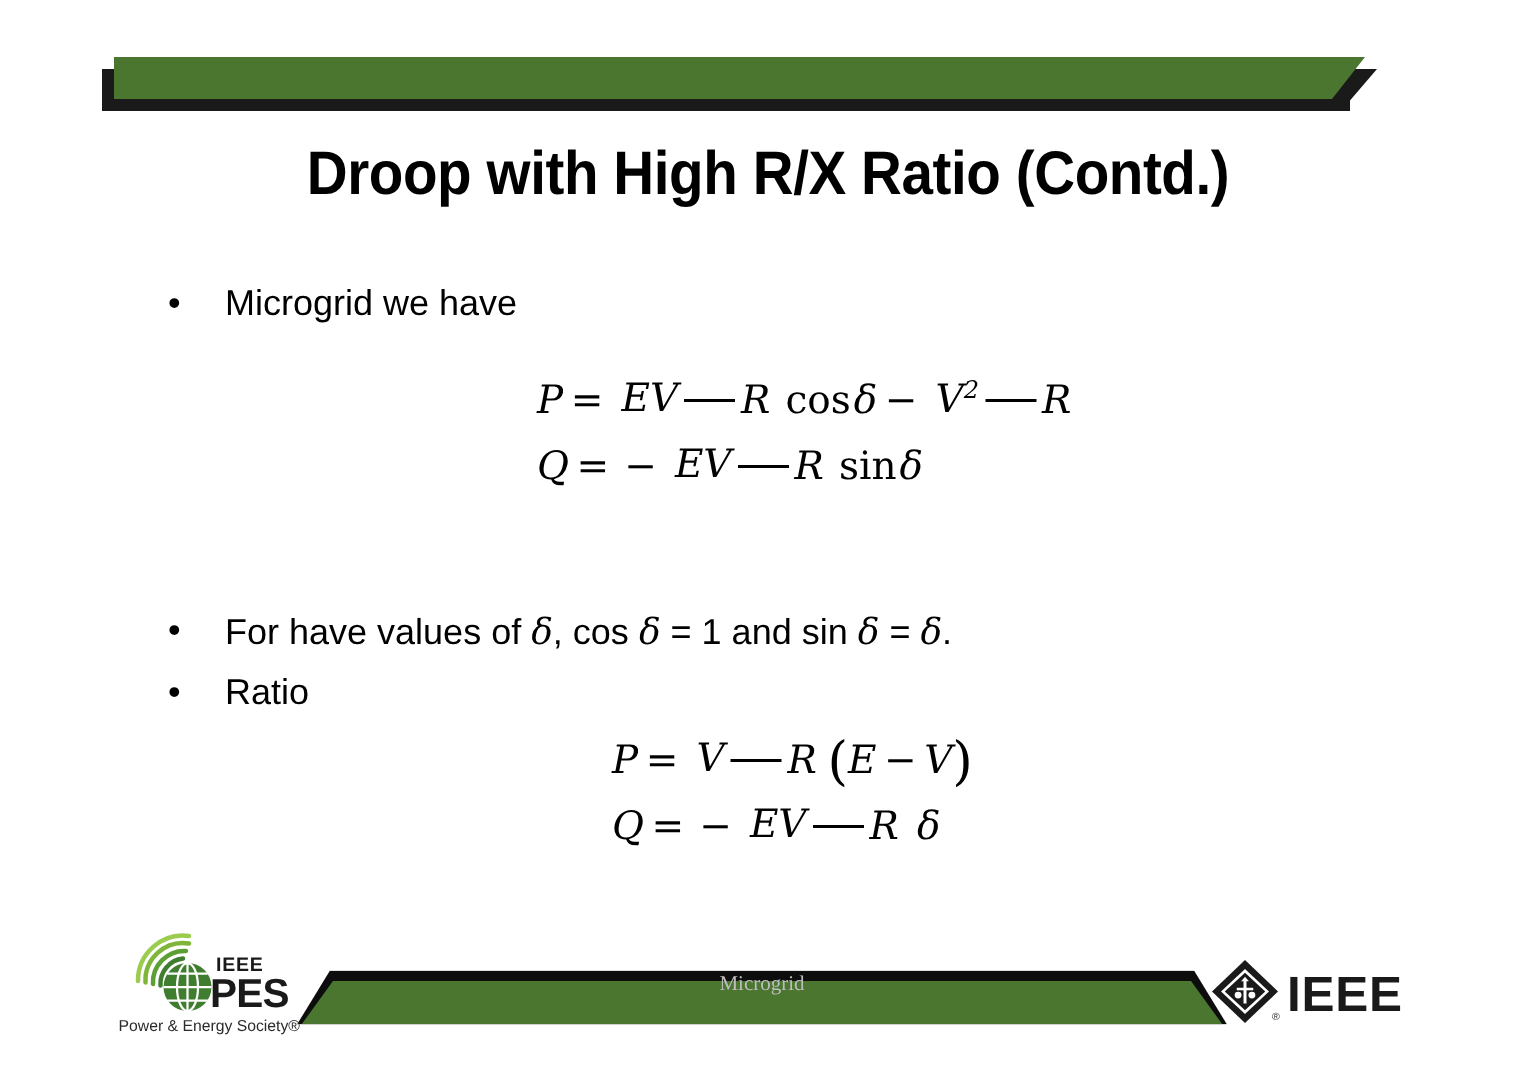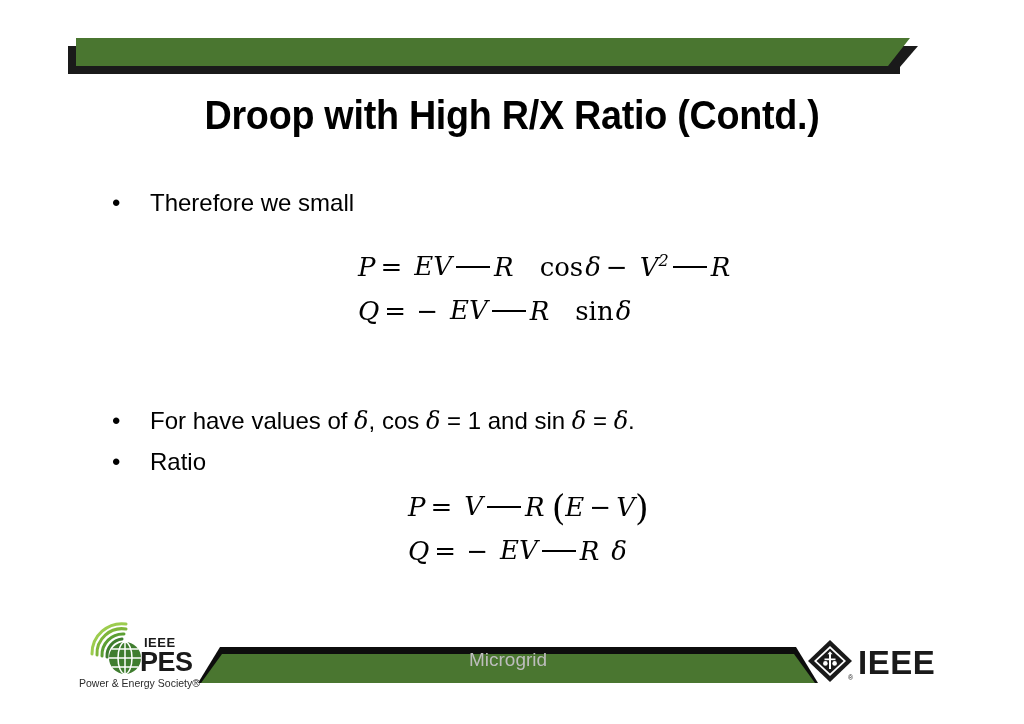--- a/index.html
+++ b/index.html
@@ -119,21 +119,21 @@
     font-family: "DejaVu Serif", serif;
   }
   .eq-op {
     font-style: normal;
     font-family: "DejaVu Serif", serif;
     margin: 0 5px;
   }
   .eq-fn {
     font-style: normal;
     font-family: "DejaVu Serif", serif;
-    margin-left: 19px;
+    margin-left: 3px;
     margin-right: 2px;
   }
   .frac {
     display: inline-flex;
     flex-direction: row;
     align-items: center;
     justify-content: center;
     vertical-align: middle;
     margin: 0 3px;
     line-height: 1.05;
@@ -211,22 +211,23 @@
     height: 29px;
     background: #4a7630;
     clip-path: polygon(24px 0, 596px 0, 617px 29px, 3px 29px);
   }
   .bottom-banner-label {
     position: absolute;
     left: 0;
     top: 2px;
     width: 620px;
     text-align: center;
-    font-size: 19px;
+    font-size: 14px;
     color: #bdbdbd;
+    font-family: Liberation Serif, serif;
   }
 
   
   .pes-logo {
     position: absolute;
     left: 74px;
     top: 618px;
     width: 148px;
     height: 76px;
   }
@@ -251,21 +252,21 @@
     <div class="top-banner-shadow"></div>
     <div class="top-banner-shadow-tip"></div>
     <div class="top-banner-green"></div>
   </div>
 
   <div class="title">Droop with High R/X Ratio (Contd.)</div>
 
   <div class="body-area">
     <div class="bullet-row">
       <span class="bullet-mark">•</span>
-      <span class="bullet-text">Therefore we small</span>
+      <span class="bullet-text">Microgrid we have</span>
     </div>
   </div>
 
   <div id="eq-group-1" class="eq-block">
 
     <div class="eq-line">
       <span class="eq-var">P</span>
       <span class="eq-op">=</span>
       <span class="frac">
         <span class="num">EV</span>

